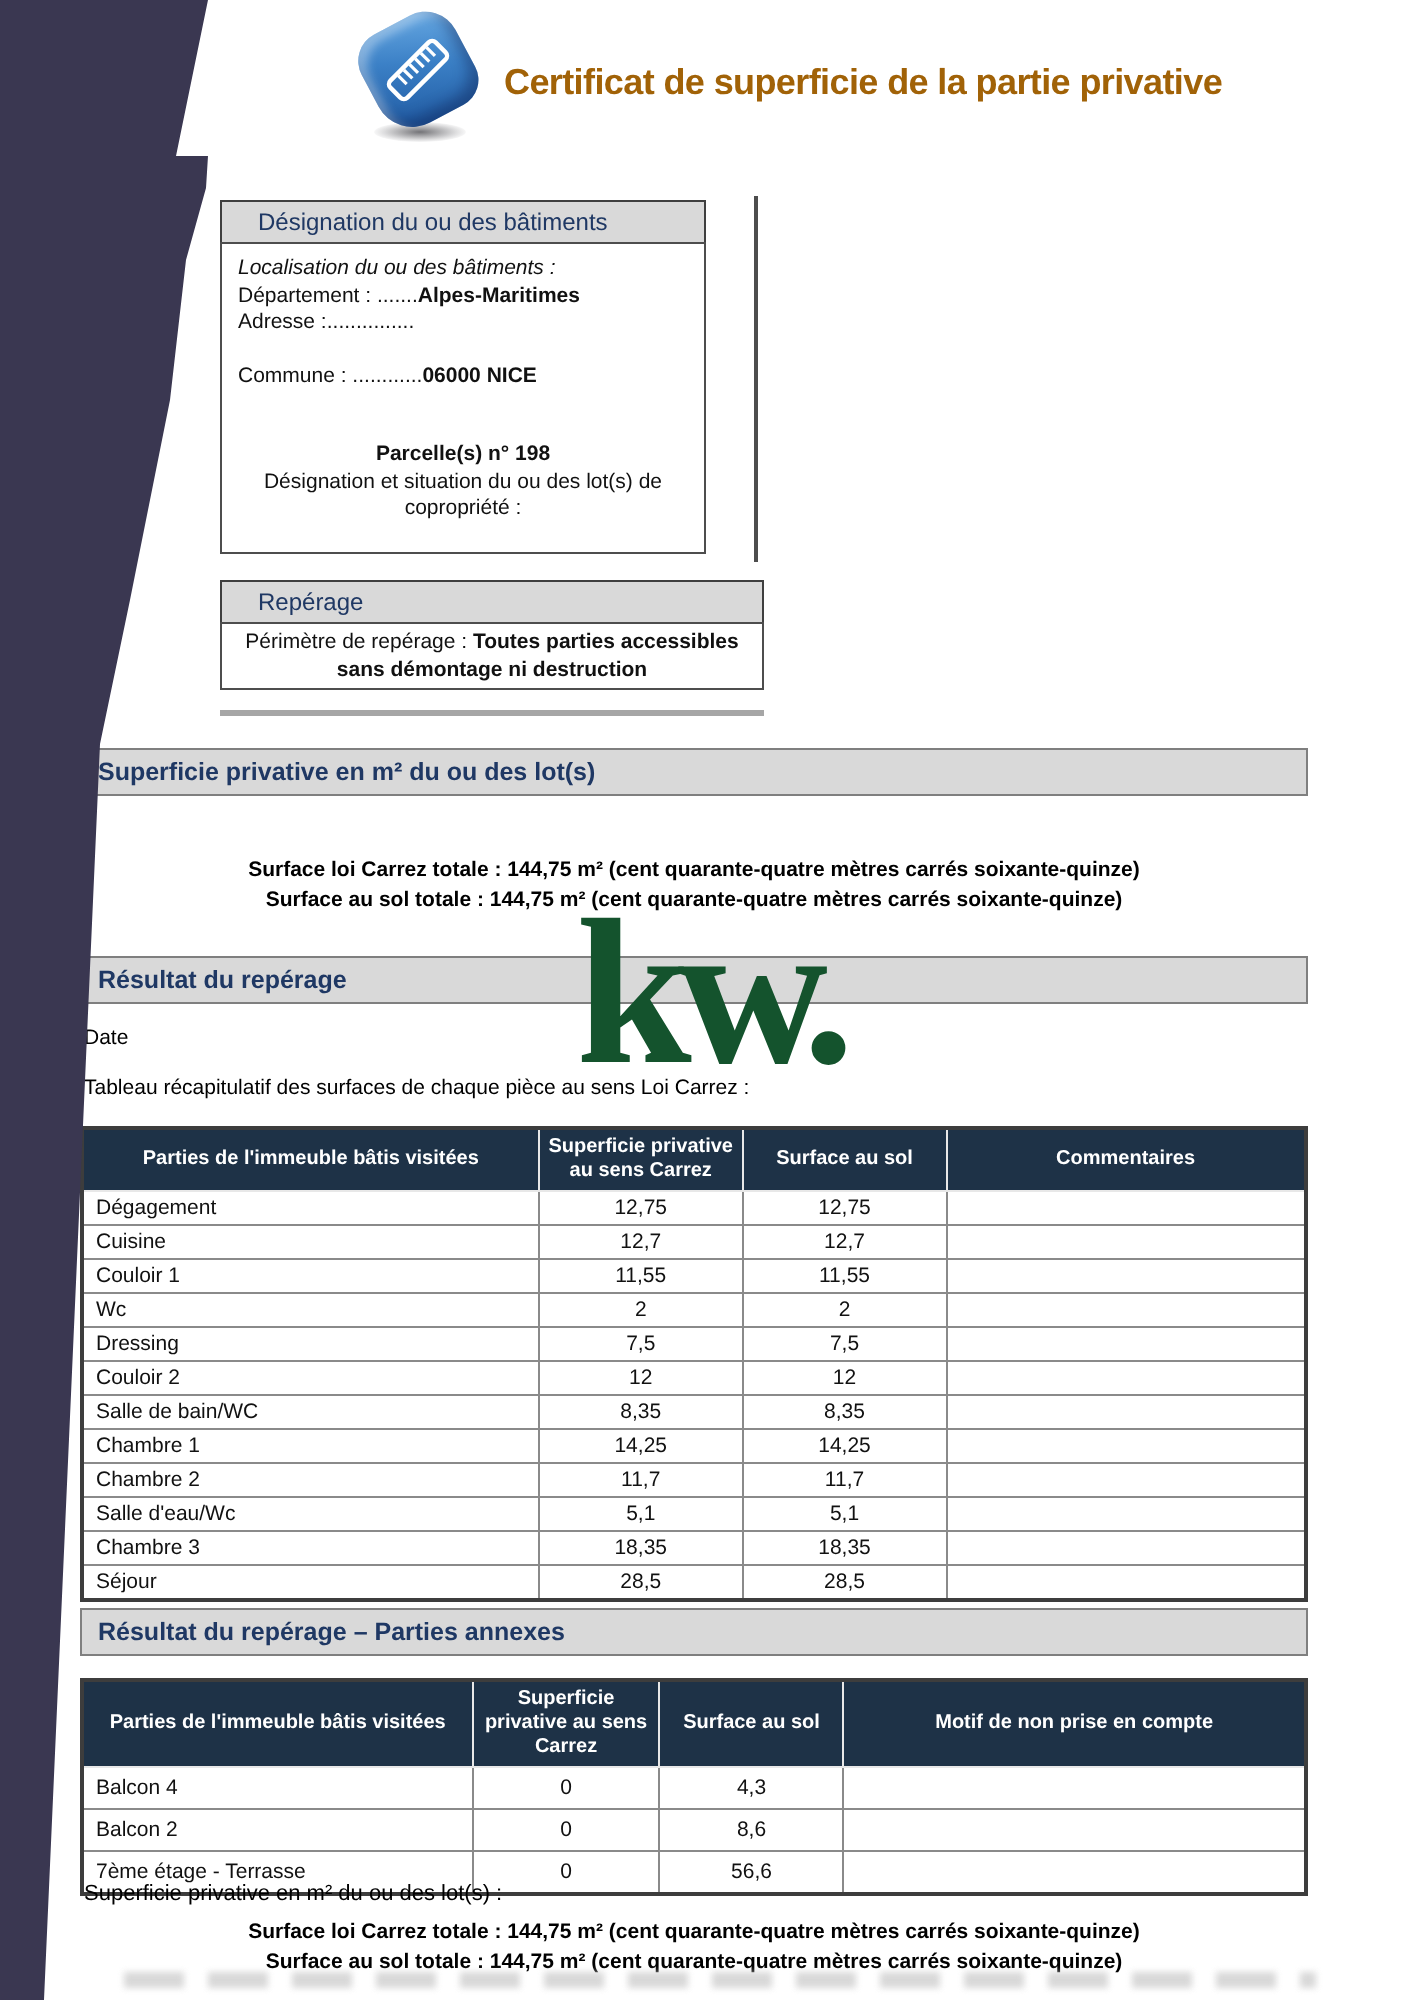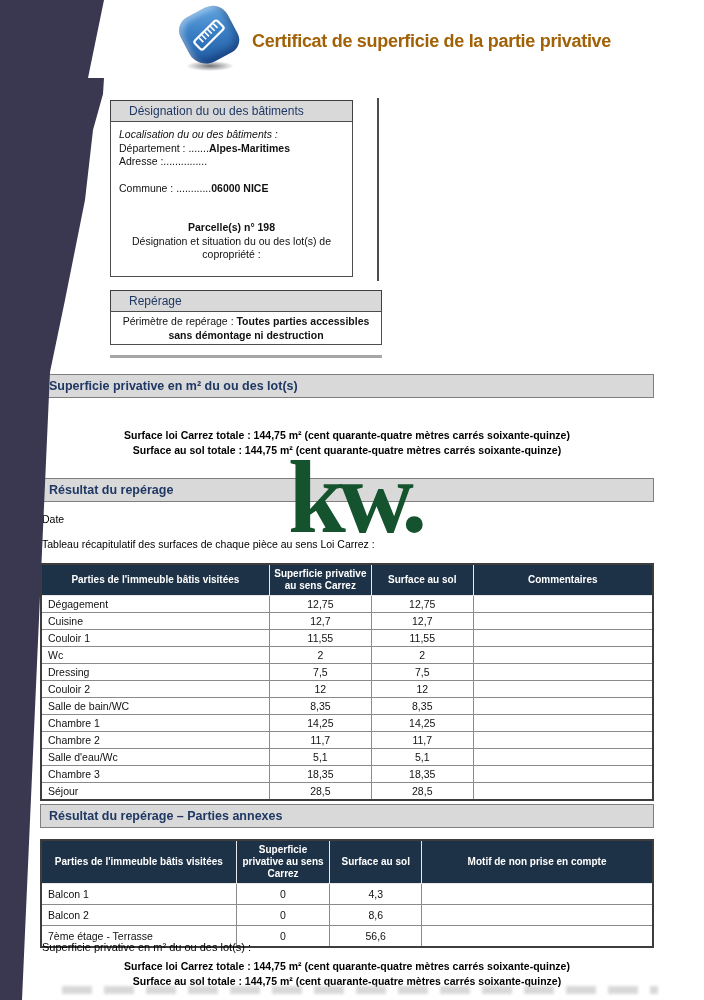--- a/index.html
+++ b/index.html
@@ -272,21 +272,21 @@
     <thead>
         <tr>
           <th>Parties de l'immeuble bâtis visitées</th>
           <th>Superficie privative au sens Carrez</th>
           <th>Surface au sol</th>
           <th>Motif de non prise en compte</th>
         </tr>
       </thead>
     <tbody>
         <tr>
-          <td>Balcon 1</td>
+          <td>Balcon 4</td>
           <td>0</td>
           <td>4,3</td>
           <td></td>
         </tr>
         <tr>
           <td>Balcon 2</td>
           <td>0</td>
           <td>8,6</td>
           <td></td>
         </tr>

